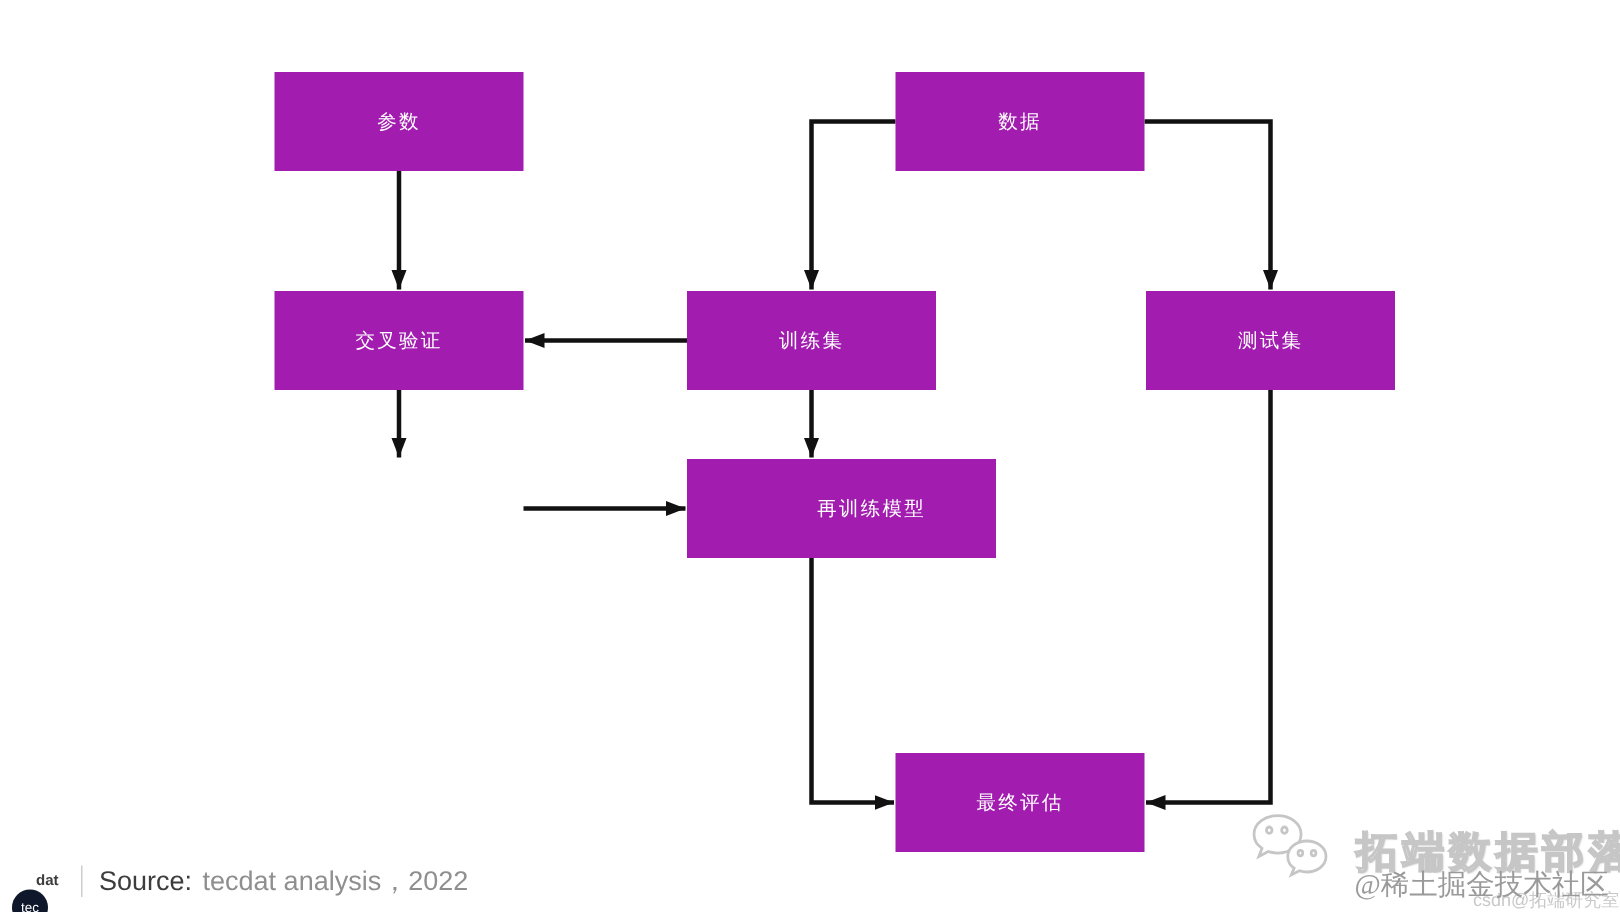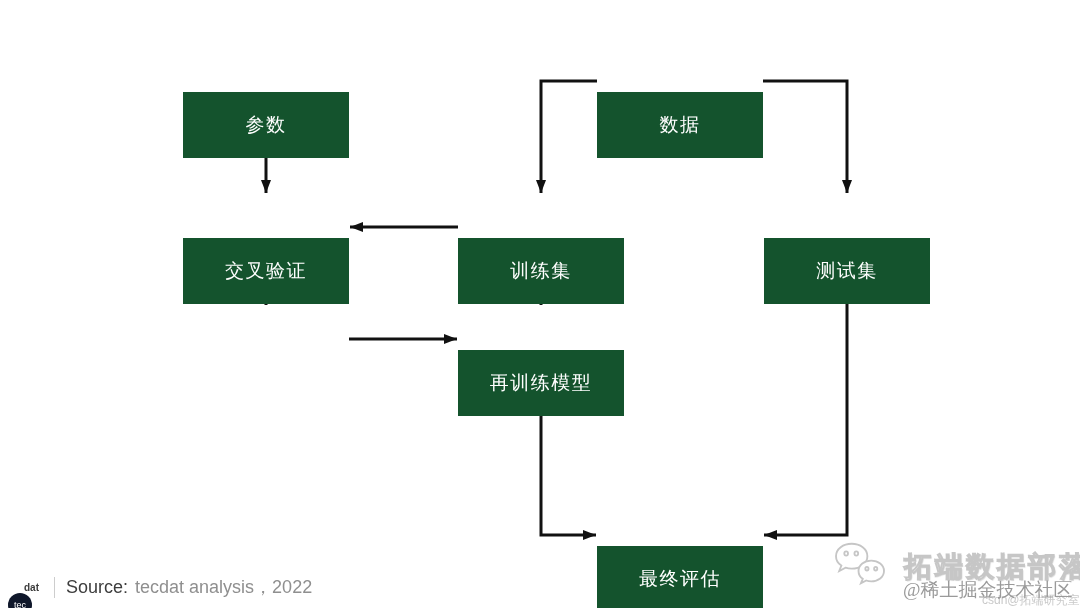--- a/index.html
+++ b/index.html
@@ -14,38 +14,37 @@
   .connectors {
     position: absolute;
     left: 0; top: 0;
     width: 1080px; height: 608px;
     z-index: 1;
   }
   .node {
     position: absolute;
     width: 166px;
     height: 66px;
-    background: #14532d;
+    background: #a21caf;
     color: #ffffff;
     display: flex;
     align-items: center;
     justify-content: center;
-    font-size: 19px;
+    font-size: 13px;
     letter-spacing: 1.5px;
     z-index: 2;
     white-space: nowrap;
-    margin-top: 44px;
   }
   .n-params  { left: 183px; top: 48px; }
   .n-data    { left: 597px; top: 48px; }
   .n-cross   { left: 183px; top: 194px; }
   .n-train   { left: 458px; top: 194px; }
   .n-test    { left: 764px; top: 194px; }
   .n-optimal { left: 183px; top: 306px; }
-  .n-retrain { left: 458px; top: 306px; }
+  .n-retrain { left: 458px; top: 306px; padding-left: 40px; }
   .n-final   { left: 597px; top: 502px; }
 
   .footer {
     position: absolute;
     left: 8px; top: 574px;
     display: flex;
     align-items: center;
     font-size: 18px;
     z-index: 3;
   }

